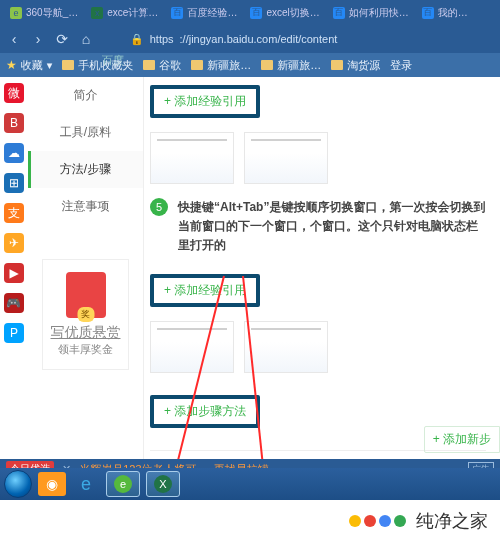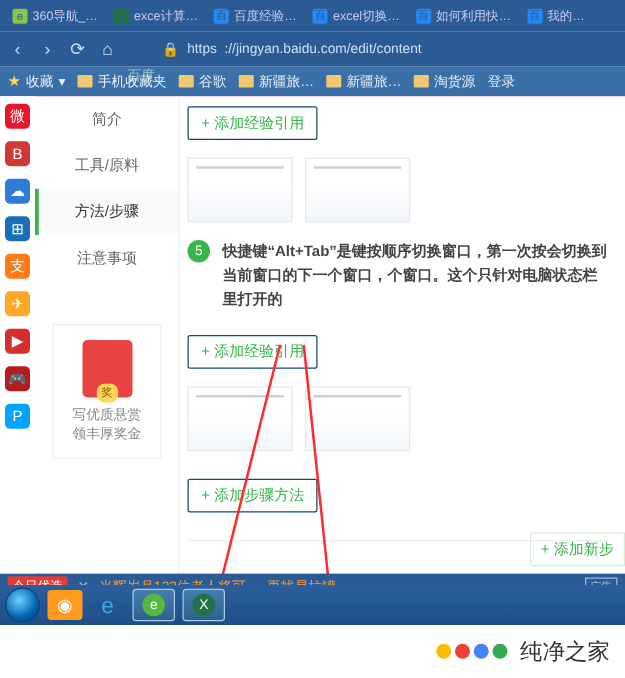--- a/index.html
+++ b/index.html
@@ -30,32 +30,32 @@
   .rail-weibo{background:#e6162d;}
   .rail-b{background:#ce3a3a;}
   .rail-blue{background:#2e7cd6;}
   .rail-blue2{background:#1b6fb5;}
   .rail-ali{background:#ff7a1a;}
   .rail-orange{background:#ffa726;}
   .rail-red{background:#d32f2f;}
   .rail-game{background:#b71c1c;}
   .rail-p{background:#00a3ff;}
 
-  .content { position:absolute; left:28px; top:77px; right:0; height:382px; display:flex; background:#be185d;}
+  .content { position:absolute; left:28px; top:77px; right:0; height:382px; display:flex; background:#0ea5e9;}
   .sidebar { width:116px; background:#fff; border-right:1px solid #eee;}
   .side-item { font-size:12px; color:#666; padding:10px 16px; text-align:center;}
   .side-item.active { color:#333; border-left:3px solid #38b44a; padding-left:13px; background:#fafafa;}
   .reward-card { margin:34px 14px; text-align:center; border:1px solid #eee; padding:12px 6px;}
   .reward-img { width:40px; height:46px; background:#e94444; margin:0 auto 6px; border-radius:4px; position:relative;}
   .reward-img::after{ content:"奖"; position:absolute; bottom:-4px; left:50%; transform:translateX(-50%); font-size:9px; background:#ffd659; padding:1px 4px; border-radius:6px; color:#7a5100;}
-  .reward-t1 { font-size:11px; color:#888;}
+  .reward-t1 { font-size:14px; color:#888;text-decoration:underline;}
   .reward-t2 { font-size:11px; color:#888;}
 
   .main { flex:1; background:#fff; padding:0 14px 0 6px; overflow:hidden; position:relative;}
-  .add-ref { display:inline-block; border:1px solid #0c4a6e; color:#38b44a; font-size:12px; padding:4px 10px; border-radius:2px; margin:8px 0;}
+  .add-ref { display:inline-block; border:4px solid #0c4a6e; color:#38b44a; font-size:12px; padding:4px 10px; border-radius:2px; margin:8px 0;}
   .thumbs { display:flex; gap:10px; margin:6px 0 14px;}
   .thumb { width:84px; height:52px; border:1px solid #e7e7e7; background:linear-gradient(#fff 40%, #f2f6fb); position:relative;}
   .thumb::before{content:""; position:absolute; top:6px; left:6px; right:6px; height:2px; background:#d0d0d0;}
   .step-line { display:flex; gap:10px; align-items:flex-start; margin:4px 0 10px;}
   .step-num { width:18px; height:18px; border-radius:50%; background:#38b44a; color:#fff; font-size:11px; display:flex; align-items:center; justify-content:center; flex:0 0 18px;}
   .step-text { font-size:12px; color:#444; line-height:1.6;font-weight:bold;}
   .add-new { position:absolute; right:0; bottom:6px; border:1px solid #d6ecd9; color:#38b44a; font-size:12px; padding:4px 8px; border-top-left-radius:2px; border-bottom-left-radius:2px;}
 
   .hot-bar { position:absolute; left:0; right:0; top:459px; height:20px; background:#2a5b94; color:#cfe1f6; font-size:11px; display:flex; align-items:center; padding:0 6px; gap:8px;}
   .hot-bar .tag{ background:#e03c3c; color:#fff; font-size:10px; padding:1px 4px; border-radius:2px;}

